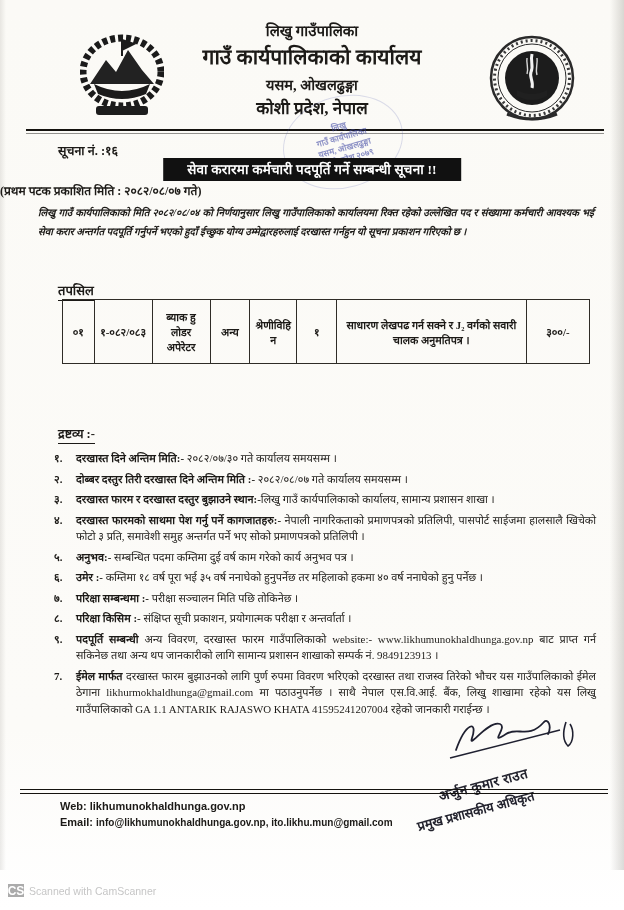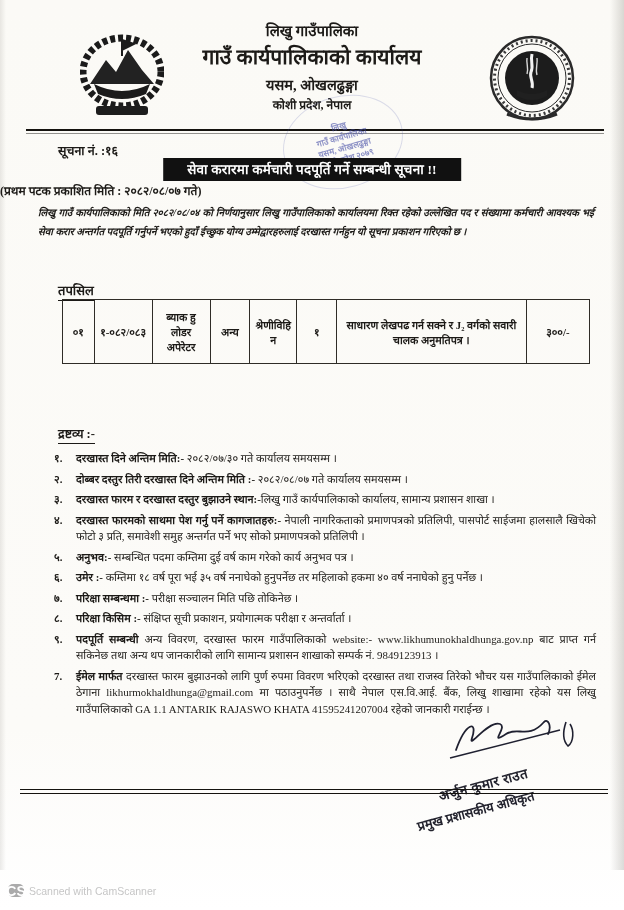--- a/index.html
+++ b/index.html
@@ -15,21 +15,21 @@
   .edge-right { position:absolute; top:0; bottom:40px; right:0; width:14px;
     background:linear-gradient(to left, rgba(60,55,45,.18), rgba(0,0,0,0)); }
   .edge-left { position:absolute; top:0; bottom:40px; left:0; width:6px;
     background:linear-gradient(to right, rgba(60,55,45,.10), rgba(0,0,0,0)); }
 
   
   .hdr-text { position:absolute; top:20px; left:140px; width:344px; text-align:center; }
   .hdr-line1 { font-size:15px; font-weight:bold; }
   .hdr-line2 { font-size:21px; font-weight:bold; margin-top:2px; }
   .hdr-line3 { font-size:14.5px; font-weight:bold; margin-top:4px; }
-  .hdr-line4 { font-size:12px; font-weight:bold; margin-top:2px; }
+  .hdr-line4 { font-size:17px; font-weight:bold; margin-top:2px; }
   .emblem-left { position:absolute; top:26px; left:80px; width:84px; height:98px; }
   .seal-right  { position:absolute; top:34px; left:487px; width:90px; height:92px; }
 
   .rule-top { position:absolute; top:129px; left:26px; right:20px; border-top:2px solid #15130f; }
   .rule-top:after { content:""; position:absolute; left:0; right:0; top:2px; border-top:1px solid rgba(21,19,15,.45); }
 
   
   .notice-no { position:absolute; top:142px; left:58px; font-size:12.5px; font-weight:bold; }
   .title-bar { position:absolute; top:158px; left:50%; transform:translateX(-50%);
     background:#111111; color:#ffffff; font-size:13.5px; font-weight:bold;
@@ -81,22 +81,22 @@
   .rule-bottom:after { content:""; position:absolute; left:0; right:0; top:2.5px; border-top:1.4px solid #15130f; }
   .footer-left { position:absolute; top:800px; left:60px;
     font-family:"Liberation Sans","DejaVu Sans",sans-serif; }
   .footer-left .fl-row { font-size:11px; font-weight:bold; margin-bottom:4px; }
   .footer-left .fl-row .em { font-size:10px; }
   .footer-motto { position:absolute; top:812px; right:28px; width:300px; text-align:right;
     font-size:11px; font-weight:bold; }
 
   
   .camscan { position:absolute; top:884px; left:8px; display:flex; align-items:center; gap:5px; }
-  .cs-box { width:16px; height:13px; background:#ababab; border-radius:5px; color:#ffffff;
-    font-family:"Liberation Sans",sans-serif; font-size:14px; font-weight:bold;
+  .cs-box { width:16px; height:13px; background:#ababab; border-radius:0; color:#ffffff;
+    font-family:"Liberation Sans",sans-serif; font-size:12px; font-weight:bold;
     display:flex; align-items:center; justify-content:center; }
   .cs-text { color:#c6c6c6; font-family:"Liberation Sans",sans-serif; font-size:10.5px; }
 </style>
 </head>
 <body>
 
 <div class="page">
   <div class="edge-left"></div>
   <div class="edge-right"></div>
 
@@ -222,18 +222,28 @@
         <path d="M8 38 C18 10 30 8 24 26 C20 38 40 8 52 12 C60 15 40 34 58 22 C70 14 80 28 96 10 C100 6 104 14 100 22" stroke="#1f2030" stroke-width="1.8" fill="none" stroke-linecap="round"></path>
         <path d="M2 46 L112 18" stroke="#1f2030" stroke-width="1.6" fill="none"></path>
         <path d="M118 10 C114 22 116 30 120 34 C126 30 126 18 122 12" stroke="#1f2030" stroke-width="1.6" fill="none"></path>
       </svg>
     </div>
     <div class="sig-name">अर्जुन कुमार राउत</div>
     <div class="sig-title">प्रमुख प्रशासकीय अधिकृत</div>
   </div>
 
   <div class="rule-bottom"></div>
+  <div class="footer-left">
+    <div class="fl-row">
+      <span>Web:</span>
+      <span>likhumunokhaldhunga.gov.np</span>
+    </div>
+    <div class="fl-row">
+      <span>Email:</span>
+      <span class="em">info@likhumunokhaldhunga.gov.np, ito.likhu.mun@gmail.com</span>
+    </div>
+  </div>
 
   <div class="camscan">
     <div class="cs-box">CS</div>
     <div class="cs-text">Scanned with CamScanner</div>
   </div>
 </div>
 
 </body></html>

